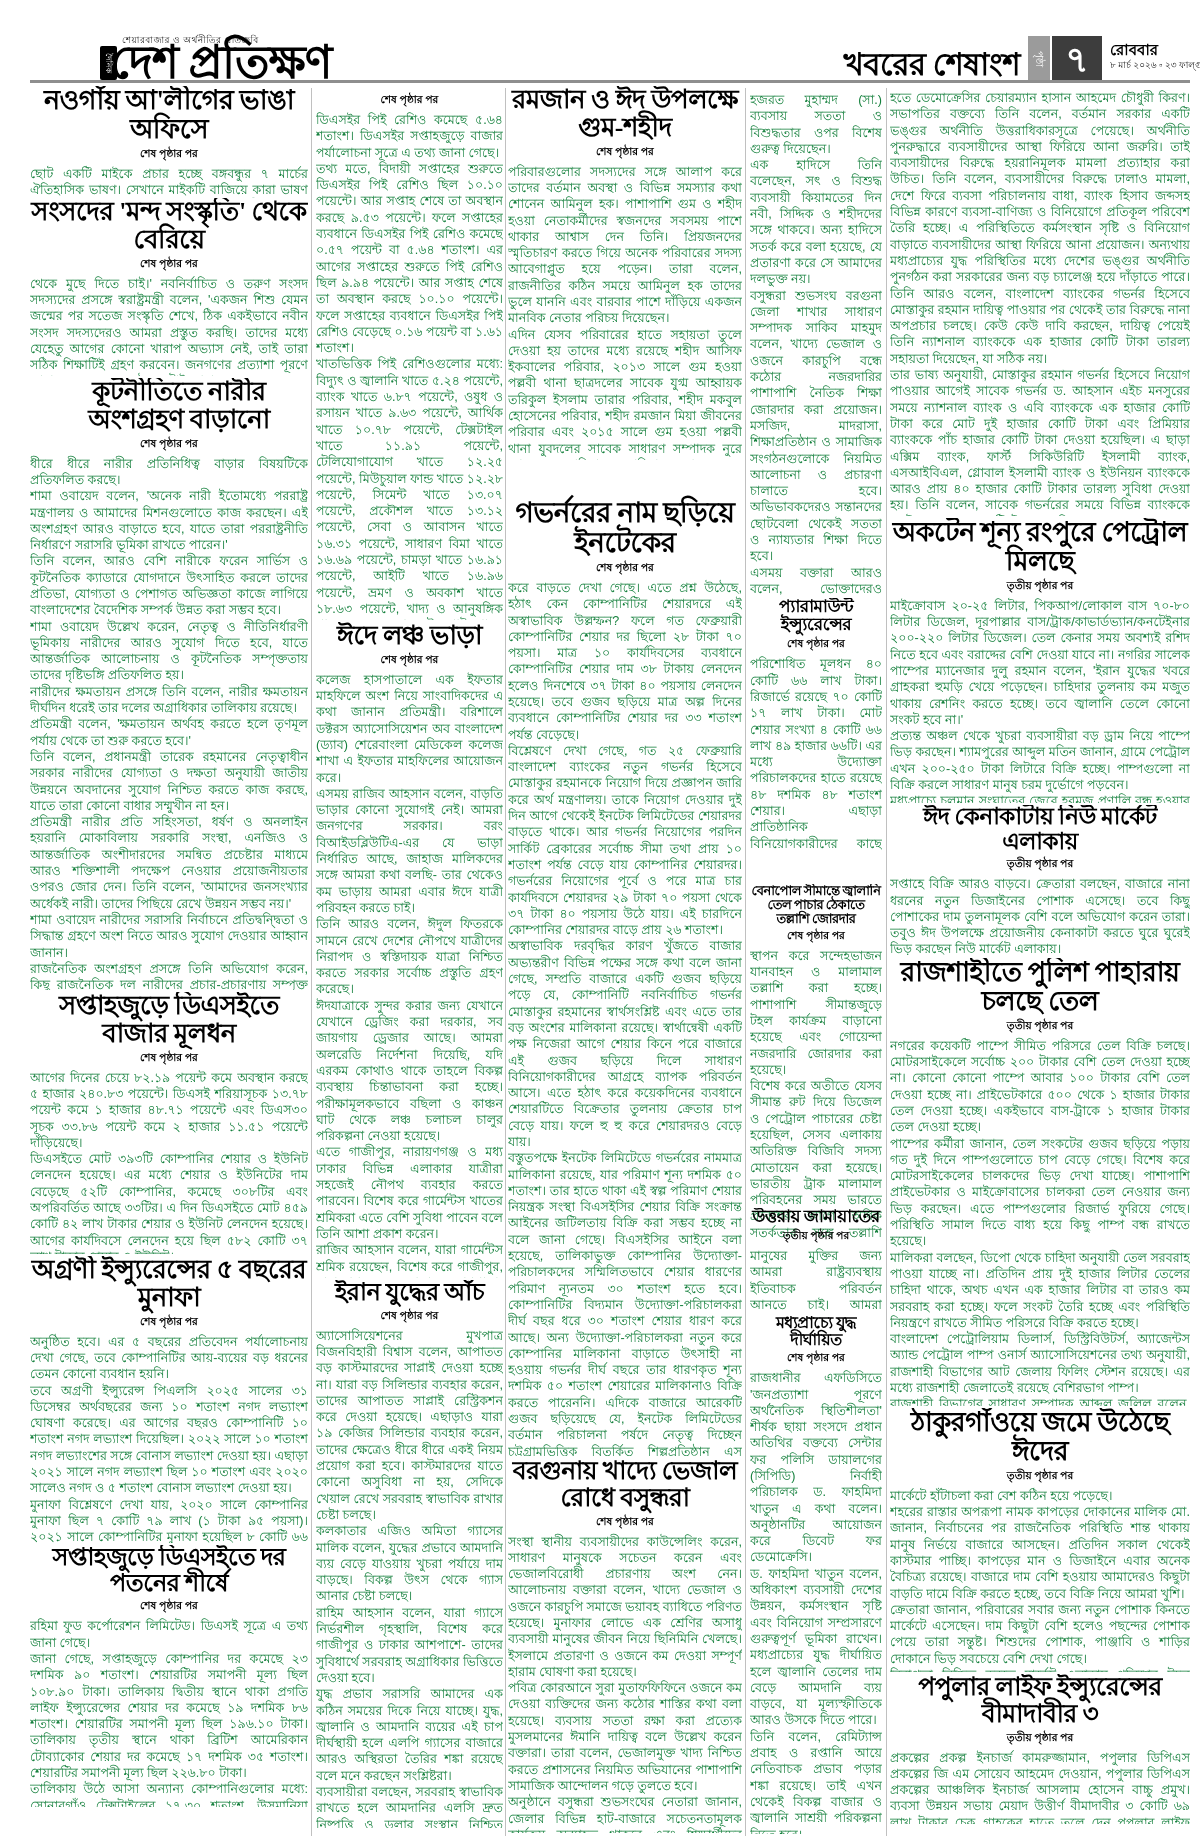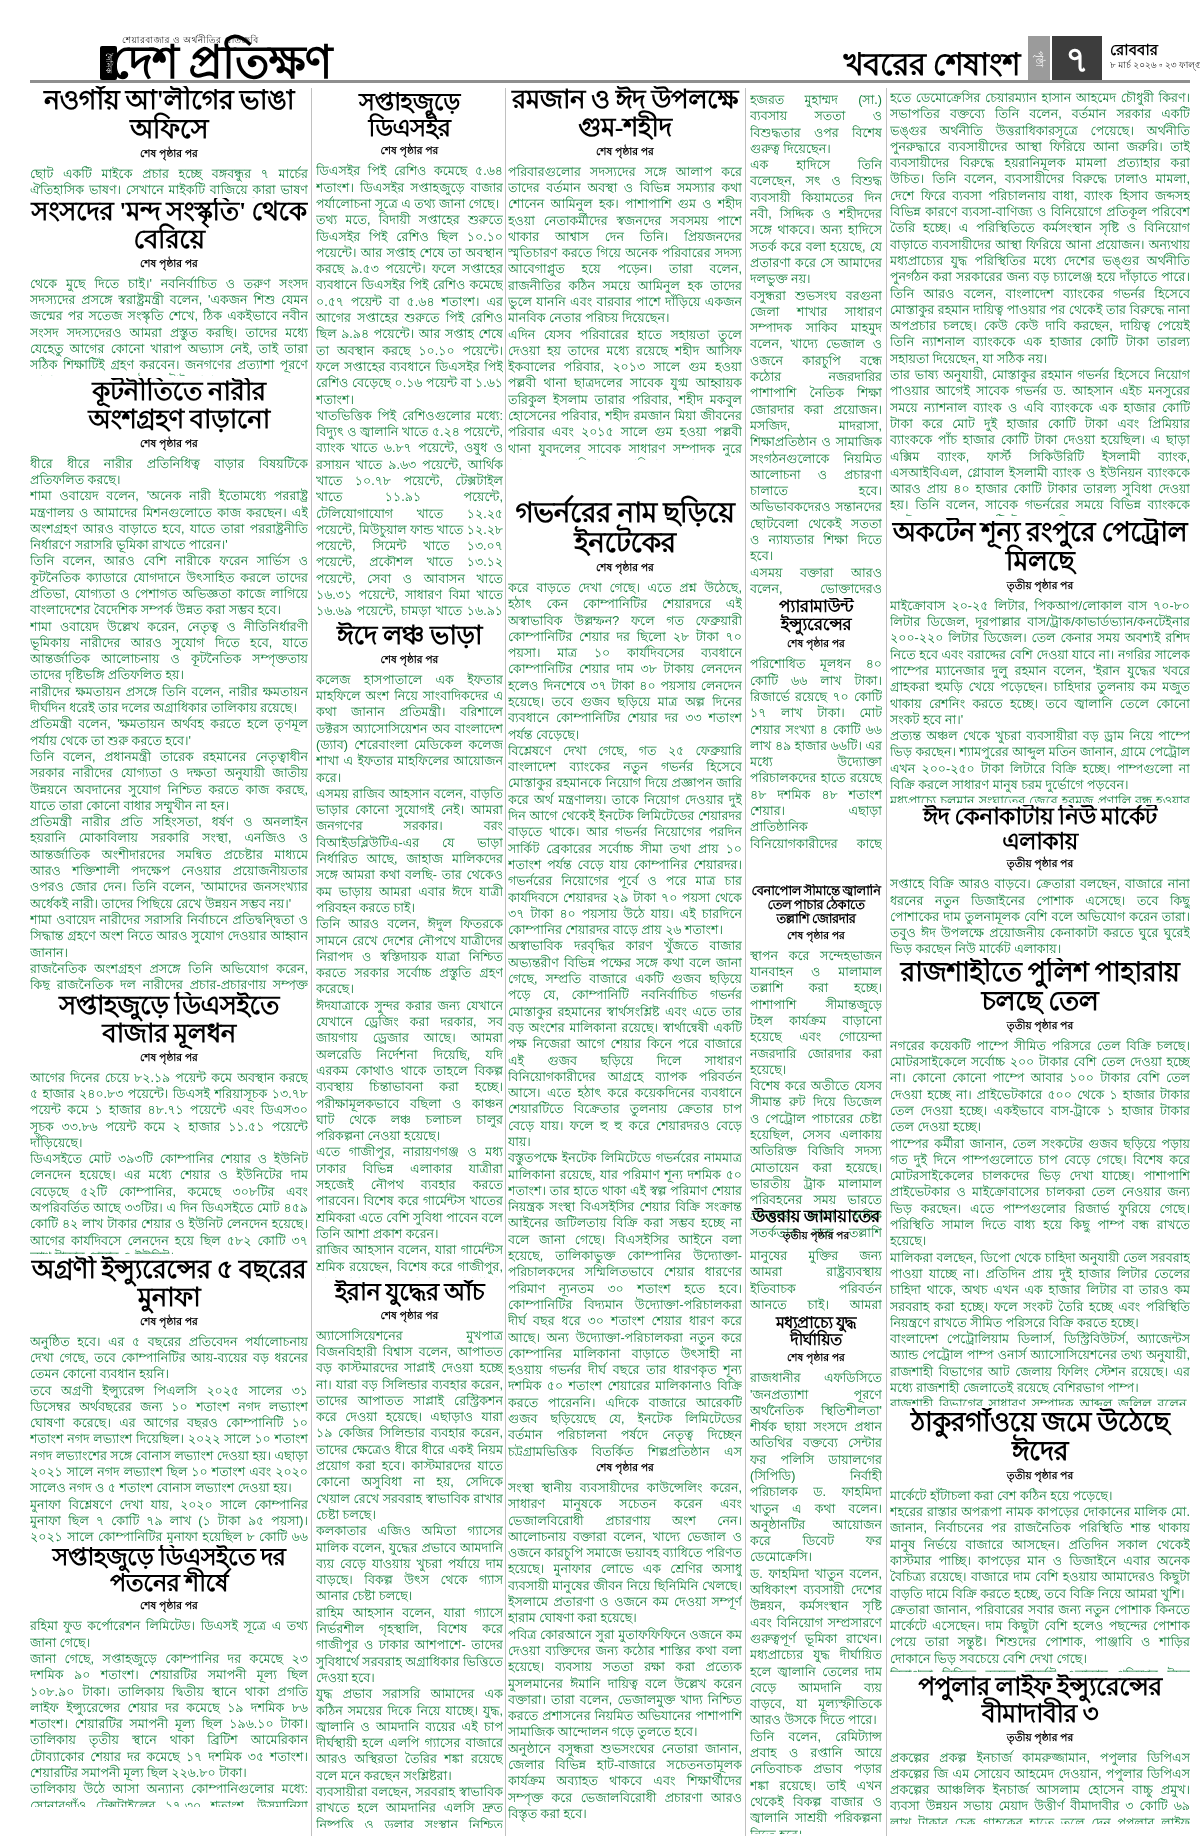--- a/index.html
+++ b/index.html
@@ -95,21 +95,20 @@
 সর্বশেষ হিসাব বছরে কোম্পানিটির মুনাফা দাঁড়িয়েছে ৯ কোটি ৬৭ লাখ টাকায়, শেয়ারপ্রতি আয় ২ টাকা ৪২ পয়সা। এর মধ্যে পরিশোধিত মূলধন ৪০ কোটি টাকা এবং রিজার্ভে রয়েছে ৩১ কোটি টাকা। মোট শেয়ার সংখ্যা ৩ কোটি ৬০ লাখ ১৮ হাজার ৬৯৮। এর মধ্যে উদ্যোক্তা-পরিচালকদের হাতে রয়েছে ২৭ দশমিক ৭৫ শতাংশ শেয়ার। এছাড়া প্রাতিষ্ঠানিক বিনিয়োগকারীদের কাছে ২০ দশমিক ১৭ ও সাধারণ বিনিয়োগকারীদের হাতে বাকি ৫২ দশমিক ০৮ শতাংশ শেয়ার রয়েছে।</div>
       </div>
       <div class="art" style="left: 30px; top: 1545px; width: 278px; height: 262px;">
         <div class="hl" style="font-size: 24px;">সপ্তাহজুড়ে ডিএসইতে দর পতনের শীর্ষে</div>
         <div class="dl">শেষ পৃষ্ঠার পর</div>
         <div class="bd">রহিমা ফুড কর্পোরেশন লিমিটেড। ডিএসই সূত্রে এ তথ্য জানা গেছে।
 জানা গেছে, সপ্তাহজুড়ে কোম্পানির দর কমেছে ২৩ দশমিক ৯০ শতাংশ। শেয়ারটির সমাপনী মূল্য ছিল ১০৮.৯০ টাকা। তালিকায় দ্বিতীয় স্থানে থাকা প্রগতি লাইফ ইন্স্যুরেন্সের শেয়ার দর কমেছে ১৯ দশমিক ৮৬ শতাংশ। শেয়ারটির সমাপনী মূল্য ছিল ১৯৬.১০ টাকা। তালিকায় তৃতীয় স্থানে থাকা ব্রিটিশ আমেরিকান টোব্যাকোর শেয়ার দর কমেছে ১৭ দশমিক ৩৫ শতাংশ। শেয়ারটির সমাপনী মূল্য ছিল ২২৬.৮০ টাকা।
 তালিকায় উঠে আসা অন্যান্য কোম্পানিগুলোর মধ্যে: সোনারগাঁও টেক্সটাইলের ১৭.৩০ শতাংশ, উসমানিয়া গ্লাসের ১৫.১০ শতাংশ, সায়হাম টেক্সটাইলের ১৪.৩৫ শতাংশ, বিডি ওয়েল্ডিং ইলেকট্রোডসের ১৪.১৩ শতাংশ, আজিজ পাইপসের ১৩.৯৮ শতাংশ, ওয়াটা কেমিক্যালসের ১৩.০০ শতাংশ এবং অ্যাপেক্স স্পিনিংয়ের ১২.৮৩ শতাংশ দর কমেছে।</div>
       </div>
       <div class="art" style="left: 316px; top: 90px; width: 187px; height: 530px;">
-        <div class="hl" style="font-size: 24px;">সপ্তাহজুড়ে ডিএসইর</div>
         <div class="dl">শেষ পৃষ্ঠার পর</div>
         <div class="bd">ডিএসইর পিই রেশিও কমেছে ৫.৬৪ শতাংশ। ডিএসইর সপ্তাহজুড়ে বাজার পর্যালোচনা সূত্রে এ তথ্য জানা গেছে।
 তথ্য মতে, বিদায়ী সপ্তাহের শুরুতে ডিএসইর পিই রেশিও ছিল ১০.১০ পয়েন্টে। আর সপ্তাহ শেষে তা অবস্থান করছে ৯.৫৩ পয়েন্টে। ফলে সপ্তাহের ব্যবধানে ডিএসইর পিই রেশিও কমেছে ০.৫৭ পয়েন্ট বা ৫.৬৪ শতাংশ। এর আগের সপ্তাহের শুরুতে পিই রেশিও ছিল ৯.৯৪ পয়েন্টে। আর সপ্তাহ শেষে তা অবস্থান করছে ১০.১০ পয়েন্টে। ফলে সপ্তাহের ব্যবধানে ডিএসইর পিই রেশিও বেড়েছে ০.১৬ পয়েন্ট বা ১.৬১ শতাংশ।
 খাতভিত্তিক পিই রেশিওগুলোর মধ্যে: বিদ্যুৎ ও জ্বালানি খাতে ৫.২৪ পয়েন্টে, ব্যাংক খাতে ৬.৮৭ পয়েন্টে, ওষুধ ও রসায়ন খাতে ৯.৬৩ পয়েন্টে, আর্থিক খাতে ১০.৭৮ পয়েন্টে, টেক্সটাইল খাতে ১১.৯১ পয়েন্টে, টেলিযোগাযোগ খাতে ১২.২৫ পয়েন্টে, মিউচুয়াল ফান্ড খাতে ১২.২৮ পয়েন্টে, সিমেন্ট খাতে ১৩.০৭ পয়েন্টে, প্রকৌশল খাতে ১৩.১২ পয়েন্টে, সেবা ও আবাসন খাতে ১৬.৩১ পয়েন্টে, সাধারণ বিমা খাতে ১৬.৬৯ পয়েন্টে, চামড়া খাতে ১৬.৯১ পয়েন্টে, আইটি খাতে ১৬.৯৬ পয়েন্টে, ভ্রমণ ও অবকাশ খাতে ১৮.৬৩ পয়েন্টে, খাদ্য ও আনুষঙ্গিক খাতে ২০.৭৫ পয়েন্টে, পাট খাতে ২১.৯৬ পয়েন্টে, পেপার ও প্রিন্টিং খাতে ২৩.০১ পয়েন্টে, ট্যানারি খাতে ৪৫.৪২ পয়েন্টে এবং সিরামিক খাতে ১২৩.৬০ পয়েন্টে অবস্থান করছে।</div>
       </div>
       <div class="art" style="left: 316px; top: 622px; width: 187px; height: 656px;">
         <div class="hl" style="font-size: 26px;">ঈদে লঞ্চ ভাড়া</div>
         <div class="dl">শেষ পৃষ্ঠার পর</div>
         <div class="bd">কলেজ হাসপাতালে এক ইফতার মাহফিলে অংশ নিয়ে সাংবাদিকদের এ কথা জানান প্রতিমন্ত্রী। বরিশালে ডক্টরস অ্যাসোসিয়েশন অব বাংলাদেশ (ড্যাব) শেরেবাংলা মেডিকেল কলেজ শাখা এ ইফতার মাহফিলের আয়োজন করে।
 এসময় রাজিব আহসান বলেন, বাড়তি ভাড়ার কোনো সুযোগই নেই। আমরা জনগণের সরকার। বরং বিআইডব্লিউটিএ-এর যে ভাড়া নির্ধারিত আছে, জাহাজ মালিকদের সঙ্গে আমরা কথা বলছি- তার থেকেও কম ভাড়ায় আমরা এবার ঈদে যাত্রী পরিবহন করতে চাই।
@@ -139,20 +138,21 @@
         <div class="hl" style="font-size: 28px; margin-top: 36px;">গভর্নরের নাম ছড়িয়ে ইনটেকের</div>
         <div class="dl">শেষ পৃষ্ঠার পর</div>
         <div class="bd">করে বাড়তে দেখা গেছে। এতে প্রশ্ন উঠেছে, হঠাৎ কেন কোম্পানিটির শেয়ারদরে এই অস্বাভাবিক উল্লম্ফন? ফলে গত ফেব্রুয়ারী কোম্পানিটির শেয়ার দর ছিলো ২৮ টাকা ৭০ পয়সা। মাত্র ১০ কার্যদিবসের ব্যবধানে কোম্পানিটির শেয়ার দাম ৩৮ টাকায় লেনদেন হলেও দিনশেষে ৩৭ টাকা ৪০ পয়সায় লেনদেন হয়েছে। তবে গুজব ছড়িয়ে মাত্র অল্প দিনের ব্যবধানে কোম্পানিটির শেয়ার দর ৩৩ শতাংশ পর্যন্ত বেড়েছে।
 বিশ্লেষণে দেখা গেছে, গত ২৫ ফেব্রুয়ারি বাংলাদেশ ব্যাংকের নতুন গভর্নর হিসেবে মোস্তাকুর রহমানকে নিয়োগ দিয়ে প্রজ্ঞাপন জারি করে অর্থ মন্ত্রণালয়। তাকে নিয়োগ দেওয়ার দুই দিন আগে থেকেই ইনটেক লিমিটেডের শেয়ারদর বাড়তে থাকে। আর গভর্নর নিয়োগের পরদিন সার্কিট ব্রেকারের সর্বোচ্চ সীমা তথা প্রায় ১০ শতাংশ পর্যন্ত বেড়ে যায় কোম্পানির শেয়ারদর। গভর্নরের নিয়োগের পূর্বে ও পরে মাত্র চার কার্যদিবসে শেয়ারদর ২৯ টাকা ৭০ পয়সা থেকে ৩৭ টাকা ৪০ পয়সায় উঠে যায়। এই চারদিনে কোম্পানির শেয়ারদর বাড়ে প্রায় ২৬ শতাংশ।
 অস্বাভাবিক দরবৃদ্ধির কারণ খুঁজতে বাজার অভ্যন্তরীণ বিভিন্ন পক্ষের সঙ্গে কথা বলে জানা গেছে, সম্প্রতি বাজারে একটি গুজব ছড়িয়ে পড়ে যে, কোম্পানিটি নবনির্বাচিত গভর্নর মোস্তাকুর রহমানের স্বার্থসংশ্লিষ্ট এবং এতে তার বড় অংশের মালিকানা রয়েছে। স্বার্থান্বেষী একটি পক্ষ নিজেরা আগে শেয়ার কিনে পরে বাজারে এই গুজব ছড়িয়ে দিলে সাধারণ বিনিয়োগকারীদের আগ্রহে ব্যাপক পরিবর্তন আসে। এতে হঠাৎ করে কয়েকদিনের ব্যবধানে শেয়ারটিতে বিক্রেতার তুলনায় ক্রেতার চাপ বেড়ে যায়। ফলে হু হু করে শেয়ারদরও বেড়ে যায়।
 বস্তুতপক্ষে ইনটেক লিমিটেডে গভর্নরের নামমাত্র মালিকানা রয়েছে, যার পরিমাণ শূন্য দশমিক ৫০ শতাংশ। তার হাতে থাকা এই স্বল্প পরিমাণ শেয়ার নিয়ন্ত্রক সংস্থা বিএসইসির শেয়ার বিক্রি সংক্রান্ত আইনের জটিলতায় বিক্রি করা সম্ভব হচ্ছে না বলে জানা গেছে। বিএসইসির আইনে বলা হয়েছে, তালিকাভুক্ত কোম্পানির উদ্যোক্তা-পরিচালকদের সম্মিলিতভাবে শেয়ার ধারণের পরিমাণ ন্যূনতম ৩০ শতাংশ হতে হবে। কোম্পানিটির বিদ্যমান উদ্যোক্তা-পরিচালকরা দীর্ঘ বছর ধরে ৩০ শতাংশ শেয়ার ধারণ করে আছে। অন্য উদ্যোক্তা-পরিচালকরা নতুন করে কোম্পানির মালিকানা বাড়াতে উৎসাহী না হওয়ায় গভর্নর দীর্ঘ বছরে তার ধারণকৃত শূন্য দশমিক ৫০ শতাংশ শেয়ারের মালিকানাও বিক্রি করতে পারেননি। এদিকে বাজারে আরেকটি গুজব ছড়িয়েছে যে, ইনটেক লিমিটেডের বর্তমান পরিচালনা পর্ষদে নেতৃত্ব দিচ্ছেন চট্টগ্রামভিত্তিক বিতর্কিত শিল্পপ্রতিষ্ঠান এস আলম গ্রুপ এবং এই শিল্পগোষ্ঠীর সঙ্গে গভর্নরের ব্যবসায়িক সু-সম্পর্ক থাকায় প্রতিষ্ঠানটি বিশেষ সুবিধা পেতে পারে। এমন গুজব ছড়িয়ে শেয়ারবাজারের সাধারণ বিনিয়োগকারীদের কাছে কোম্পানিটির শেয়ার অতি লোভনীয় করে তোলা হয়। বস্তুতপক্ষে, গভর্নর এই কোম্পানির মালিকানার বড় অংশ অনেক আগেই ছেড়ে দিয়েছেন এবং বিতর্কিত শিল্প গোষ্ঠীও শেয়ারবাজারের ক্ষুদ্র শেয়ারহোল্ডারদের থেকে শেয়ার কিনে মালিকানায় এসেছেন বলে জানা গেছে। এ বিষয়ে ইনটেক লিমিটেডের কোনো ঊর্ধ্বতন কর্মকর্তার সঙ্গে যোগাযোগ করা সম্ভব হয়নি।
 ডিএসই ব্রোকার্স অ্যাসোসিয়েশন অব বাংলাদেশের (ডিবিএ) সাইফুল ইসলাম বলেন, আমি যতটুকু জানতে পেরেছি, গভর্নরের ওই প্রতিষ্ঠানে শেয়ার আছে কিনা, সেটিও তার স্মরণ নেই। দীর্ঘ বছর তিনি ওই কোম্পানির সঙ্গে কোনো যোগাযোগও করেননি। একটি গোষ্ঠী 'উদ্দেশ্যপ্রণোদিত' বিষয়টি আলোচনায় এনেছেন। তিনি গভর্নর হওয়ায় ওই পক্ষটি বিতর্কিত এস আলম গ্রুপের সঙ্গে তার যোগসূত্র খোঁজার অপচেষ্টা শুরু করেছে। বস্তুত গভর্নরকে বিতর্কিত করার চেষ্টা করা হচ্ছে, যা অত্যন্ত অনভিপ্রেত ও দুঃখজনক।
 ২০০২ সালে পুঁজিবাজারে তালিকাভুক্ত হওয়ার সময় কোম্পানিটি বছরে কয়েক কোটি টাকার ব্যবসা করলেও, এখন কোটি টাকার ব্যবসা করতে হিমশিম খেতে হচ্ছে। ২০২০-২১ অর্থবছরে কোম্পানির মাত্র ২৩ লাখ টাকা পরিচালন আয় হয়েছে। বিভিন্ন ব্যয় বহন করে ওইবছর ৮ কোটি ৬১ লাখ টাকা নিট লোকসান হয়েছিল। পরের বছর ৫৮ লাখ টাকা আয় করে ৩ কোটি ৫২ লাখ টাকা লোকসান করেছে। পরের বছর ১ কোটি টাকার সামান্য বেশি আয় করলেও ২ কোটি ৩২ লাখ টাকা লোকসান গুণতে হয়। তার পরের বছর অবশ্য ৫০ লাখ টাকা মুনাফা করেছিল। আর সর্বশেষ সমাপ্ত ২০২৪-২৫ অর্থবছরে কোম্পানির ১ কোটি ১৩ লাখ টাকা নিট লোকসান হয়েছে। ধারাবাহিক লোকসানের ফলে ৩১ কোটি ৩২ লাখ টাকা পরিশোধিত মূলধনের কোম্পানিটির পুঞ্জীভূত লোকসানের পরিমাণ দাঁড়িয়েছে ৩২ কোটি ৭২ লাখ টাকা। কোম্পানির শেয়ার মূলধন থেকে এই পুঞ্জীভূত লোকসান বাদ দেওয়া হলে বর্তমানে ইনটেক লিমিটেডের সম্পদের পরিমাণ ১ কোটি ৪০ লাখ টাকা ঋণাত্মক রয়েছে। অর্থাৎ কোম্পানিটির কোনো কারণে অবসায়নে গেলে বিনিয়োগকারীরা কিছুই পাবেন না। উল্টো কোম্পানির ঘাড়ে বাড়তি দায় থাকবে। এমন পরিস্থিতিতে ২০২৪-২৫ অর্থবছরের আর্থিক প্রতিবেদনের ভিত্তিতে কোম্পানিটির ভবিষ্যৎ কার্যক্রম ধারাবাহিকভাবে চলতে পারবে কিনা তা নিয়ে শঙ্কা প্রকাশ করেছেন নিরীক্ষক মাহমুদ সবুজ অ্যান্ড কোং চার্টার্ড অ্যাকাউন্ট্যান্টস। এত দুর্বল আর্থিক ভিত্তির এই কোম্পানির শেয়ারদর বাড়াতে গভর্নরের নাম ব্যবহার করে শেয়ারের দাম বাড়িয়েছে একটি কুচক্রী মহল।</div>
       </div>
       <div class="art" style="left: 508px; top: 1458px; width: 234px; height: 375px;">
+        <div class="hl" style="font-size: 25px;">বরগুনায় খাদ্যে ভেজাল রোধে বসুন্ধরা</div>
         <div class="dl">শেষ পৃষ্ঠার পর</div>
         <div class="bd">সংস্থা স্থানীয় ব্যবসায়ীদের কাউন্সেলিং করেন, সাধারণ মানুষকে সচেতন করেন এবং ভেজালবিরোধী প্রচারণায় অংশ নেন। আলোচনায় বক্তারা বলেন, খাদ্যে ভেজাল ও ওজনে কারচুপি সমাজে ভয়াবহ ব্যাধিতে পরিণত হয়েছে। মুনাফার লোভে এক শ্রেণির অসাধু ব্যবসায়ী মানুষের জীবন নিয়ে ছিনিমিনি খেলছে। ইসলামে প্রতারণা ও ওজনে কম দেওয়া সম্পূর্ণ হারাম ঘোষণা করা হয়েছে।
 পবিত্র কোরআনে সুরা মুতাফফিফিনে ওজনে কম দেওয়া ব্যক্তিদের জন্য কঠোর শাস্তির কথা বলা হয়েছে। ব্যবসায় সততা রক্ষা করা প্রত্যেক মুসলমানের ঈমানি দায়িত্ব বলে উল্লেখ করেন বক্তারা। তারা বলেন, ভেজালমুক্ত খাদ্য নিশ্চিত করতে প্রশাসনের নিয়মিত অভিযানের পাশাপাশি সামাজিক আন্দোলন গড়ে তুলতে হবে।
 অনুষ্ঠানে বসুন্ধরা শুভসংঘের নেতারা জানান, জেলার বিভিন্ন হাট-বাজারে সচেতনতামূলক কার্যক্রম অব্যাহত থাকবে এবং শিক্ষার্থীদের সম্পৃক্ত করে ভেজালবিরোধী প্রচারণা আরও বিস্তৃত করা হবে।</div>
       </div>
       <div class="art" style="left: 750px; top: 92px; width: 132px; height: 504px;">
         <div class="bd">হজরত মুহাম্মদ (সা.) ব্যবসায় সততা ও বিশুদ্ধতার ওপর বিশেষ গুরুত্ব দিয়েছেন।
 এক হাদিসে তিনি বলেছেন, সৎ ও বিশুদ্ধ ব্যবসায়ী কিয়ামতের দিন নবী, সিদ্দিক ও শহীদদের সঙ্গে থাকবে। অন্য হাদিসে সতর্ক করে বলা হয়েছে, যে প্রতারণা করে সে আমাদের দলভুক্ত নয়।
 বসুন্ধরা শুভসংঘ বরগুনা জেলা শাখার সাধারণ সম্পাদক সাকিব মাহমুদ বলেন, খাদ্যে ভেজাল ও ওজনে কারচুপি বন্ধে কঠোর নজরদারির পাশাপাশি নৈতিক শিক্ষা জোরদার করা প্রয়োজন। মসজিদ, মাদরাসা, শিক্ষাপ্রতিষ্ঠান ও সামাজিক সংগঠনগুলোকে নিয়মিত আলোচনা ও প্রচারণা চালাতে হবে। অভিভাবকদেরও সন্তানদের ছোটবেলা থেকেই সততা ও ন্যায্যতার শিক্ষা দিতে হবে।
 এসময় বক্তারা আরও বলেন, ভোক্তাদেরও দায়িত্বশীল হতে হবে। পণ্য কেনার সময় ওজন যাচাই করা, সন্দেহজনক পণ্য পরিহার করা এবং প্রয়োজনে সংশ্লিষ্ট কর্তৃপক্ষকে অবহিত করা জরুরি। ব্যবসায়ীদের মনে রাখতে হবে, সাময়িক লাভের আশায় প্রতারণা করে অর্জিত অর্থ দুনিয়া ও আখিরাতে কল্যাণ বয়ে আনে না।

